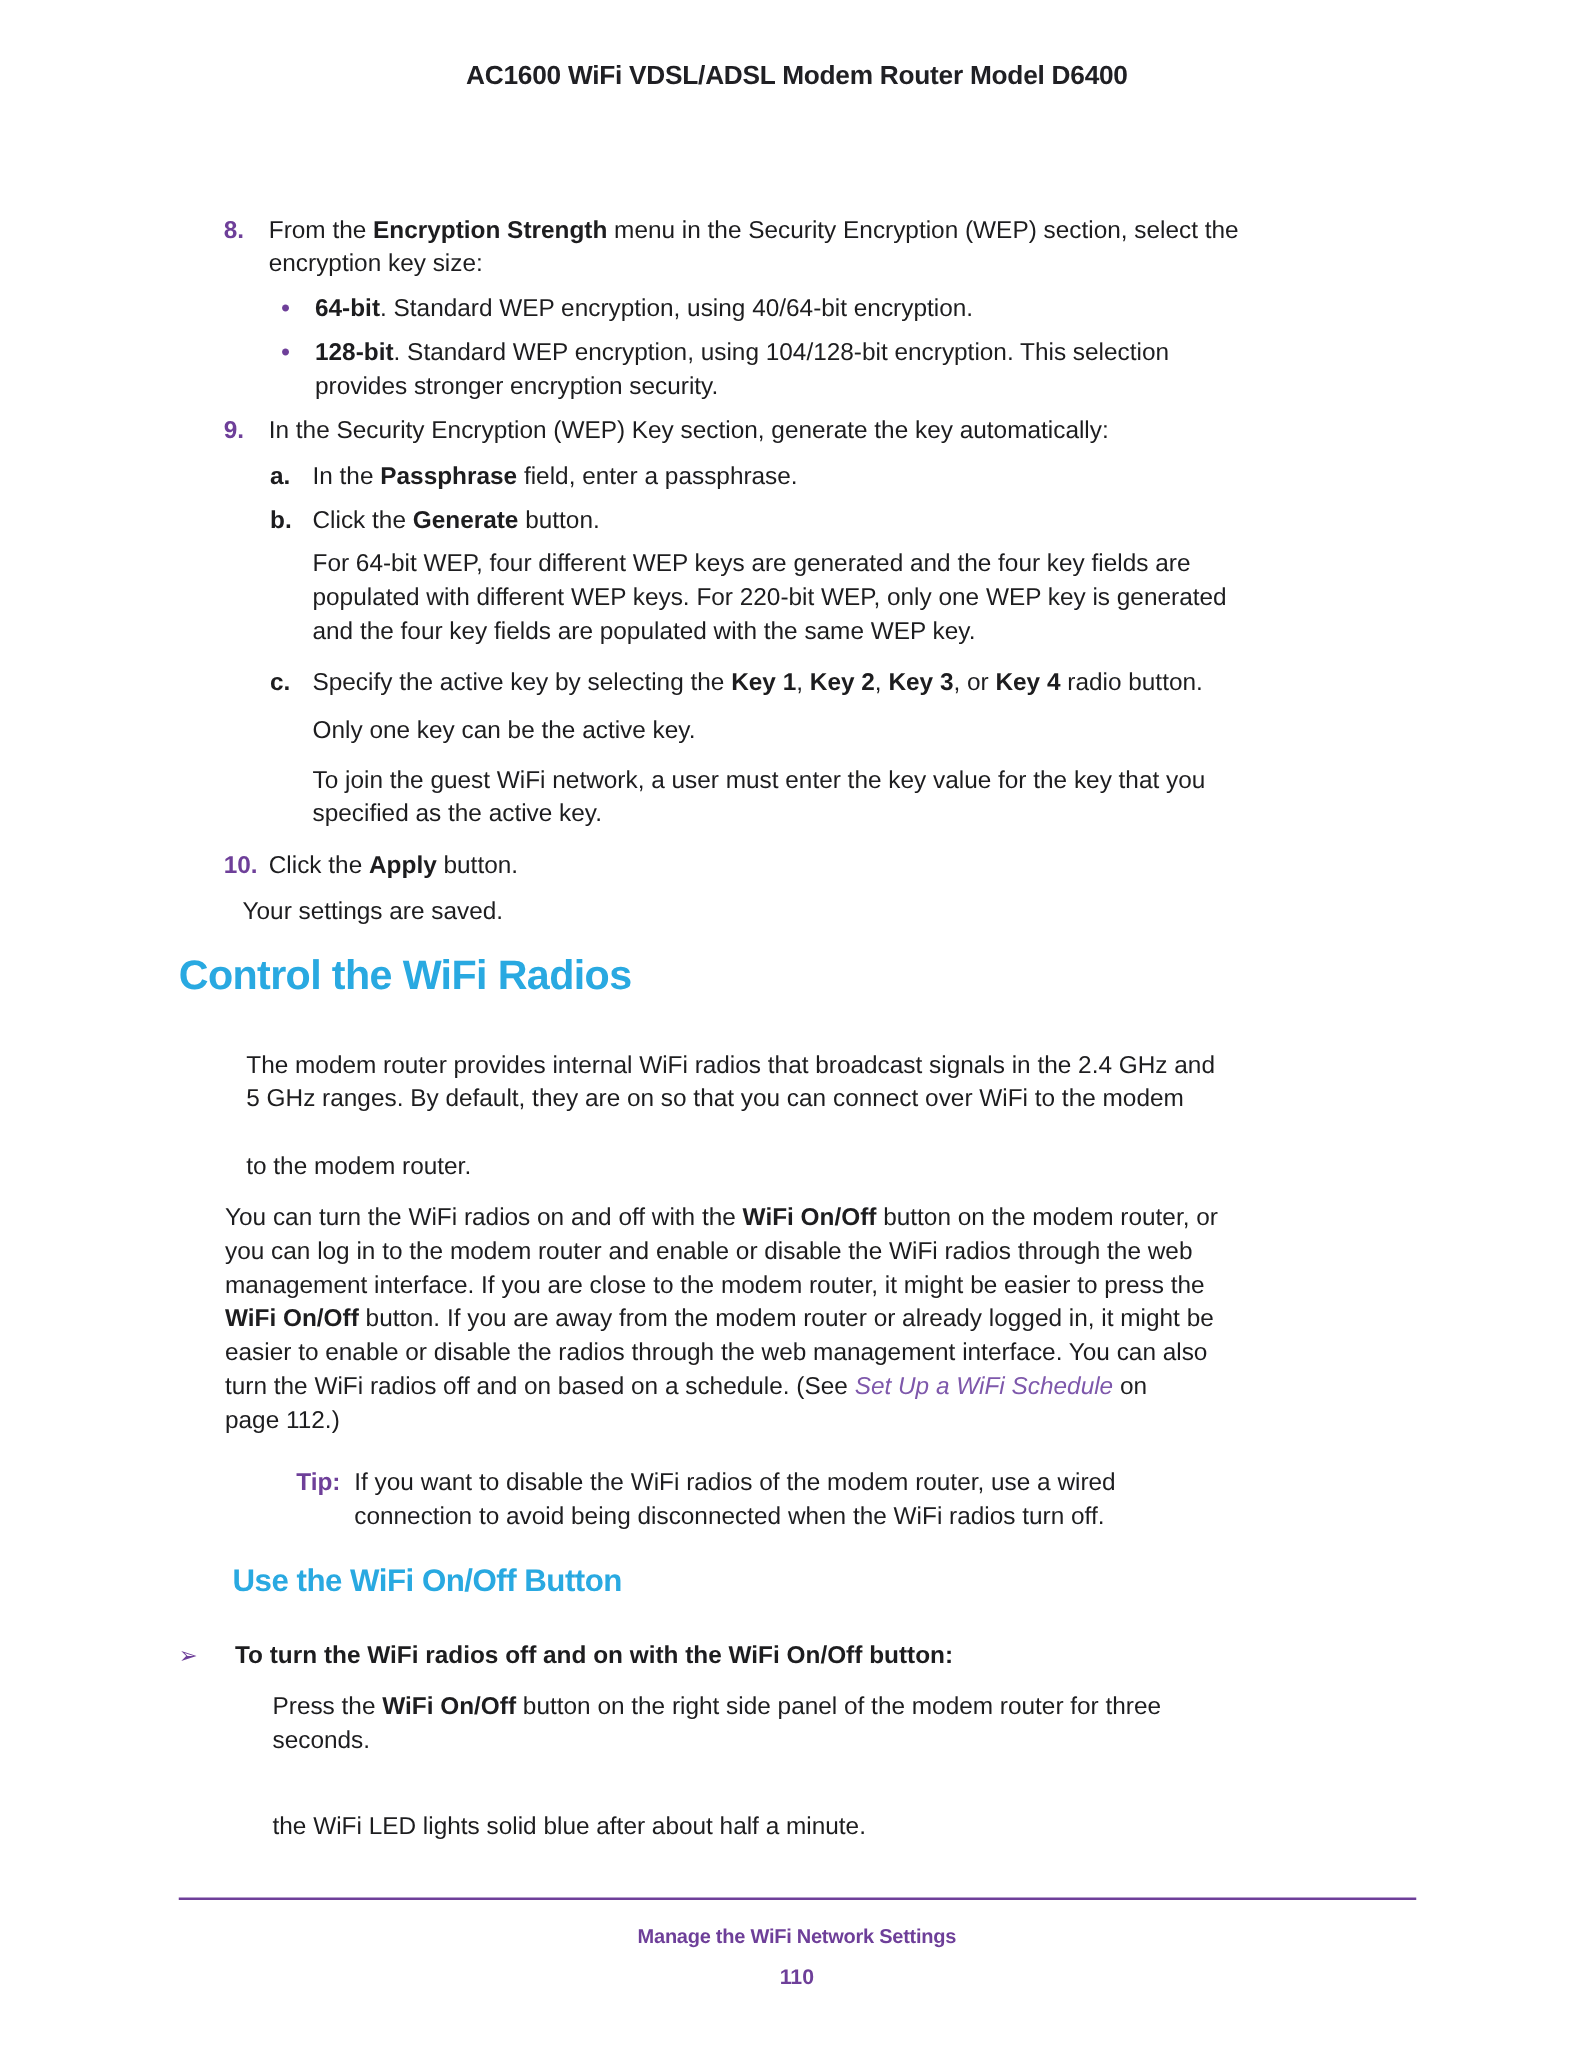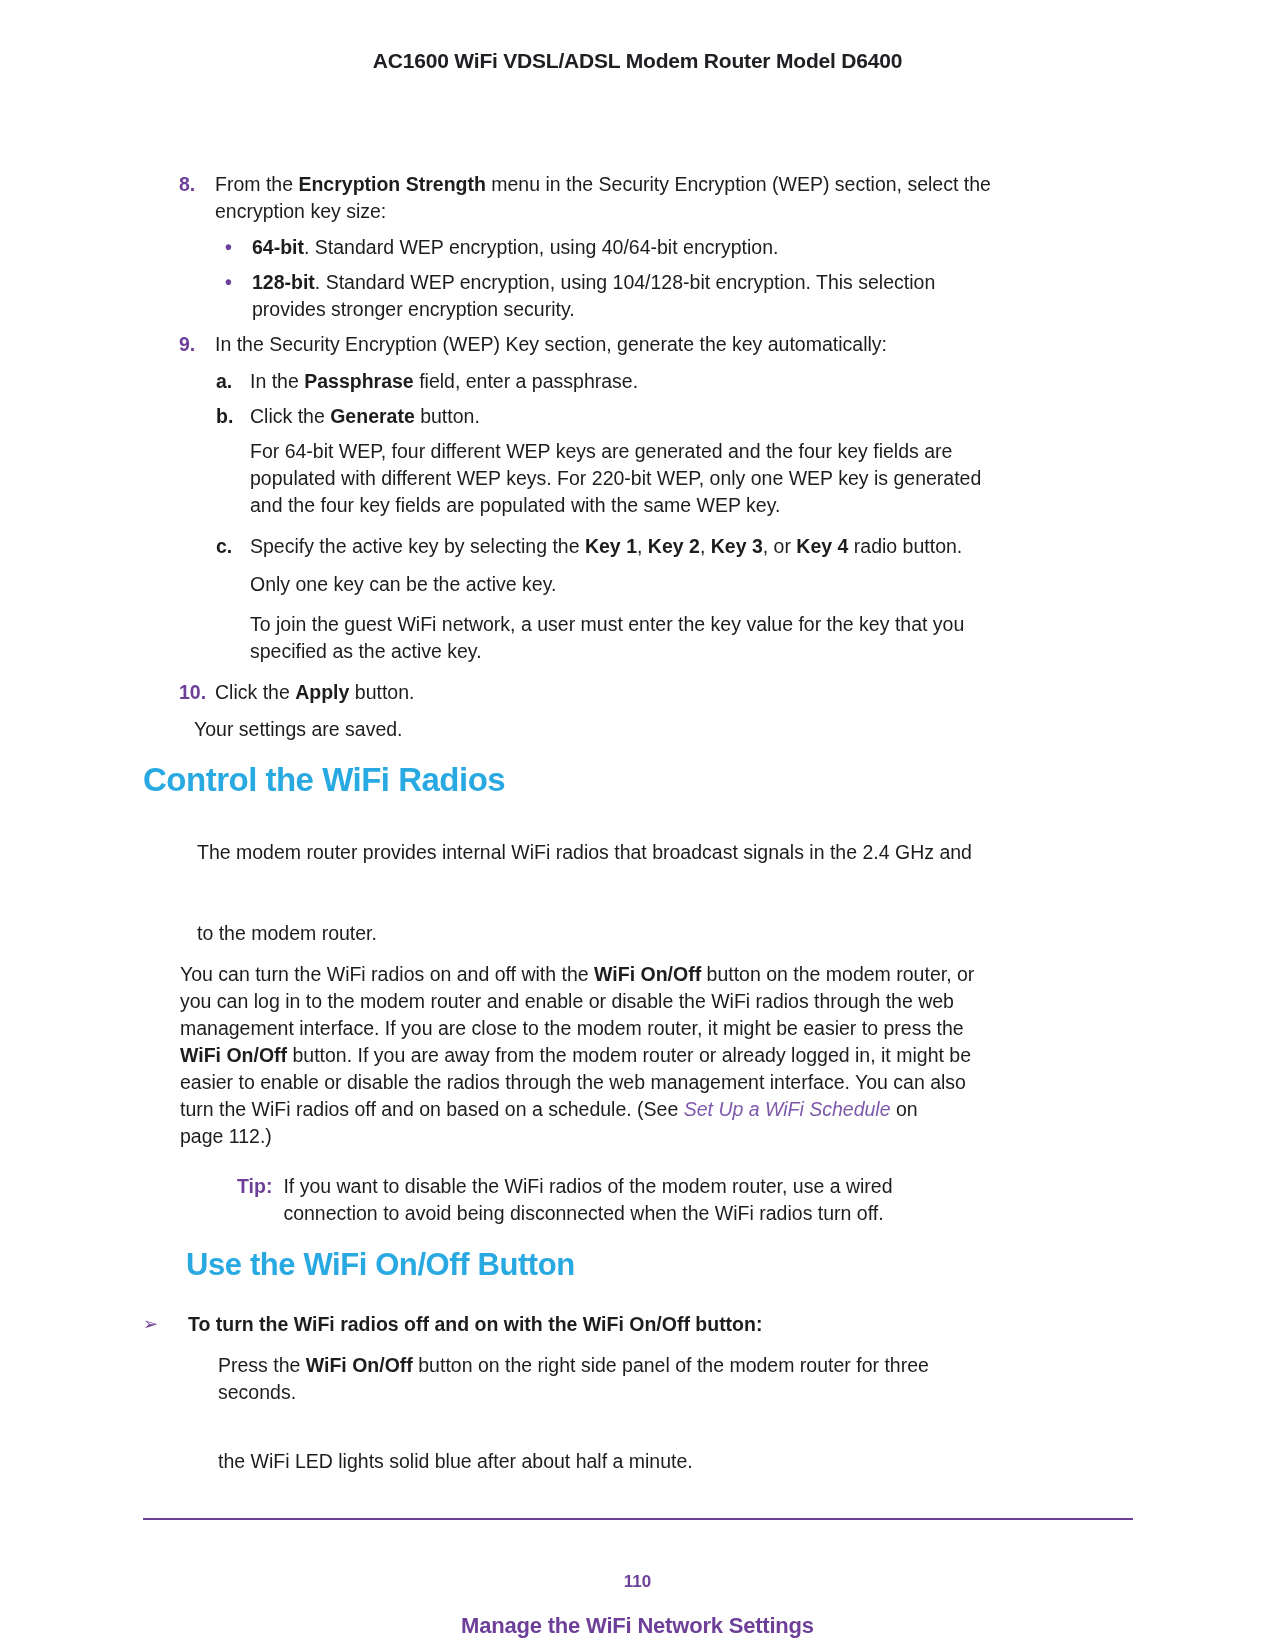--- a/index.html
+++ b/index.html
@@ -44,39 +44,39 @@
   .sub-para{margin-left:71px;width:850px;}
   .step-para{margin-left:15px;width:870px;}
   
   .h1{
     position:absolute;left:143px;top:760px;
     font-size:33px;line-height:40px;font-weight:bold;
     color:var(--blue);letter-spacing:-0.5px;
   }
   .h2{
     position:absolute;left:186px;top:1248px;
-    font-size:31px;line-height:34px;font-weight:bold;
+    font-size:25px;line-height:34px;font-weight:bold;
     color:var(--blue);letter-spacing:-0.4px;
   }
   .para{position:absolute;width:930px;}
   .p1{left:197px;top:839px;}
   .p2{left:180px;top:961px;}
   .tip{position:absolute;left:237px;top:1173px;display:flex;width:760px;}
   .tip-label{font-weight:bold;color:var(--purple);margin-right:11px;flex:0 0 auto;text-align:center;}
   .tip-text{flex:1 1 auto;}
   .procedure{position:absolute;left:143px;top:1311px;display:flex;width:1000px;}
   .procedure .arrow{flex:0 0 45px;color:var(--purple);font-size:18px;}
   .procedure .body{flex:1 1 auto;font-weight:bold;}
   .p3{left:218px;top:1352px;}
   .p4{left:218px;top:1421px;}
   
   .rule{position:absolute;left:143px;top:1518px;width:990px;height:2px;background:var(--purple);}
   .footer-section{
-    position:absolute;left:0;top:1612px;width:100%;text-align:center;
-    font-weight:bold;font-size:22px;color:var(--purple);letter-spacing:-0.2px;
+    position:absolute;left:0;top:1536px;width:100%;text-align:center;
+    font-weight:bold;font-size:16px;color:var(--purple);letter-spacing:-0.2px;
   }
   .footer-page{
     position:absolute;left:0;top:1568px;width:100%;text-align:center;
     font-weight:bold;font-size:17px;color:var(--purple);
   }
   strong{font-weight:bold;}
   .xref{color:var(--link-purple);font-style:italic;text-decoration:none;cursor:pointer;}
 </style>
 </head>
 <body>
@@ -133,21 +133,21 @@
       <span class="num">10.</span>
       <div class="body"><span>Click the </span><strong>Apply</strong><span> button.</span></div>
     </div>
 
     <div class="step-para"><span>Your settings are saved.</span></div>
 
   </div>
 
   <div class="h1">Control the WiFi Radios</div>
 
-  <div class="para p1"><span>The modem router provides internal WiFi radios that broadcast signals in the 2.4 GHz and</span><br><br><br><span>to the modem router.</span></div>
+  <div class="para p1"><span>The modem router provides internal WiFi radios that broadcast signals in the 2.4 GHz and</span><br><span>5 GHz ranges. By default, they are on so that you can connect over WiFi to the modem</span><br><br><span>to the modem router.</span></div>
   <div class="para p2"><span>You can turn the WiFi radios on and off with the </span><strong>WiFi On/Off</strong><span> button on the modem router, or</span><br><span>you can log in to the modem router and enable or disable the WiFi radios through the web</span><br><span>management interface. If you are close to the modem router, it might be easier to press the</span><br><strong>WiFi On/Off</strong><span> button. If you are away from the modem router or already logged in, it might be</span><br><span>easier to enable or disable the radios through the web management interface. You can also</span><br><span>turn the WiFi radios off and on based on a schedule. (See </span><a class="xref">Set Up a WiFi Schedule</a><span> on</span><br><span>page 112.)</span></div>
 
   <div class="tip">
     <span class="tip-label">Tip:</span>
     <div class="tip-text"><span>If you want to disable the WiFi radios of the modem router, use a wired</span><br><span>connection to avoid being disconnected when the WiFi radios turn off.</span></div>
   </div>
 
   <div class="h2">Use the WiFi On/Off Button</div>
 
   <div class="procedure">

